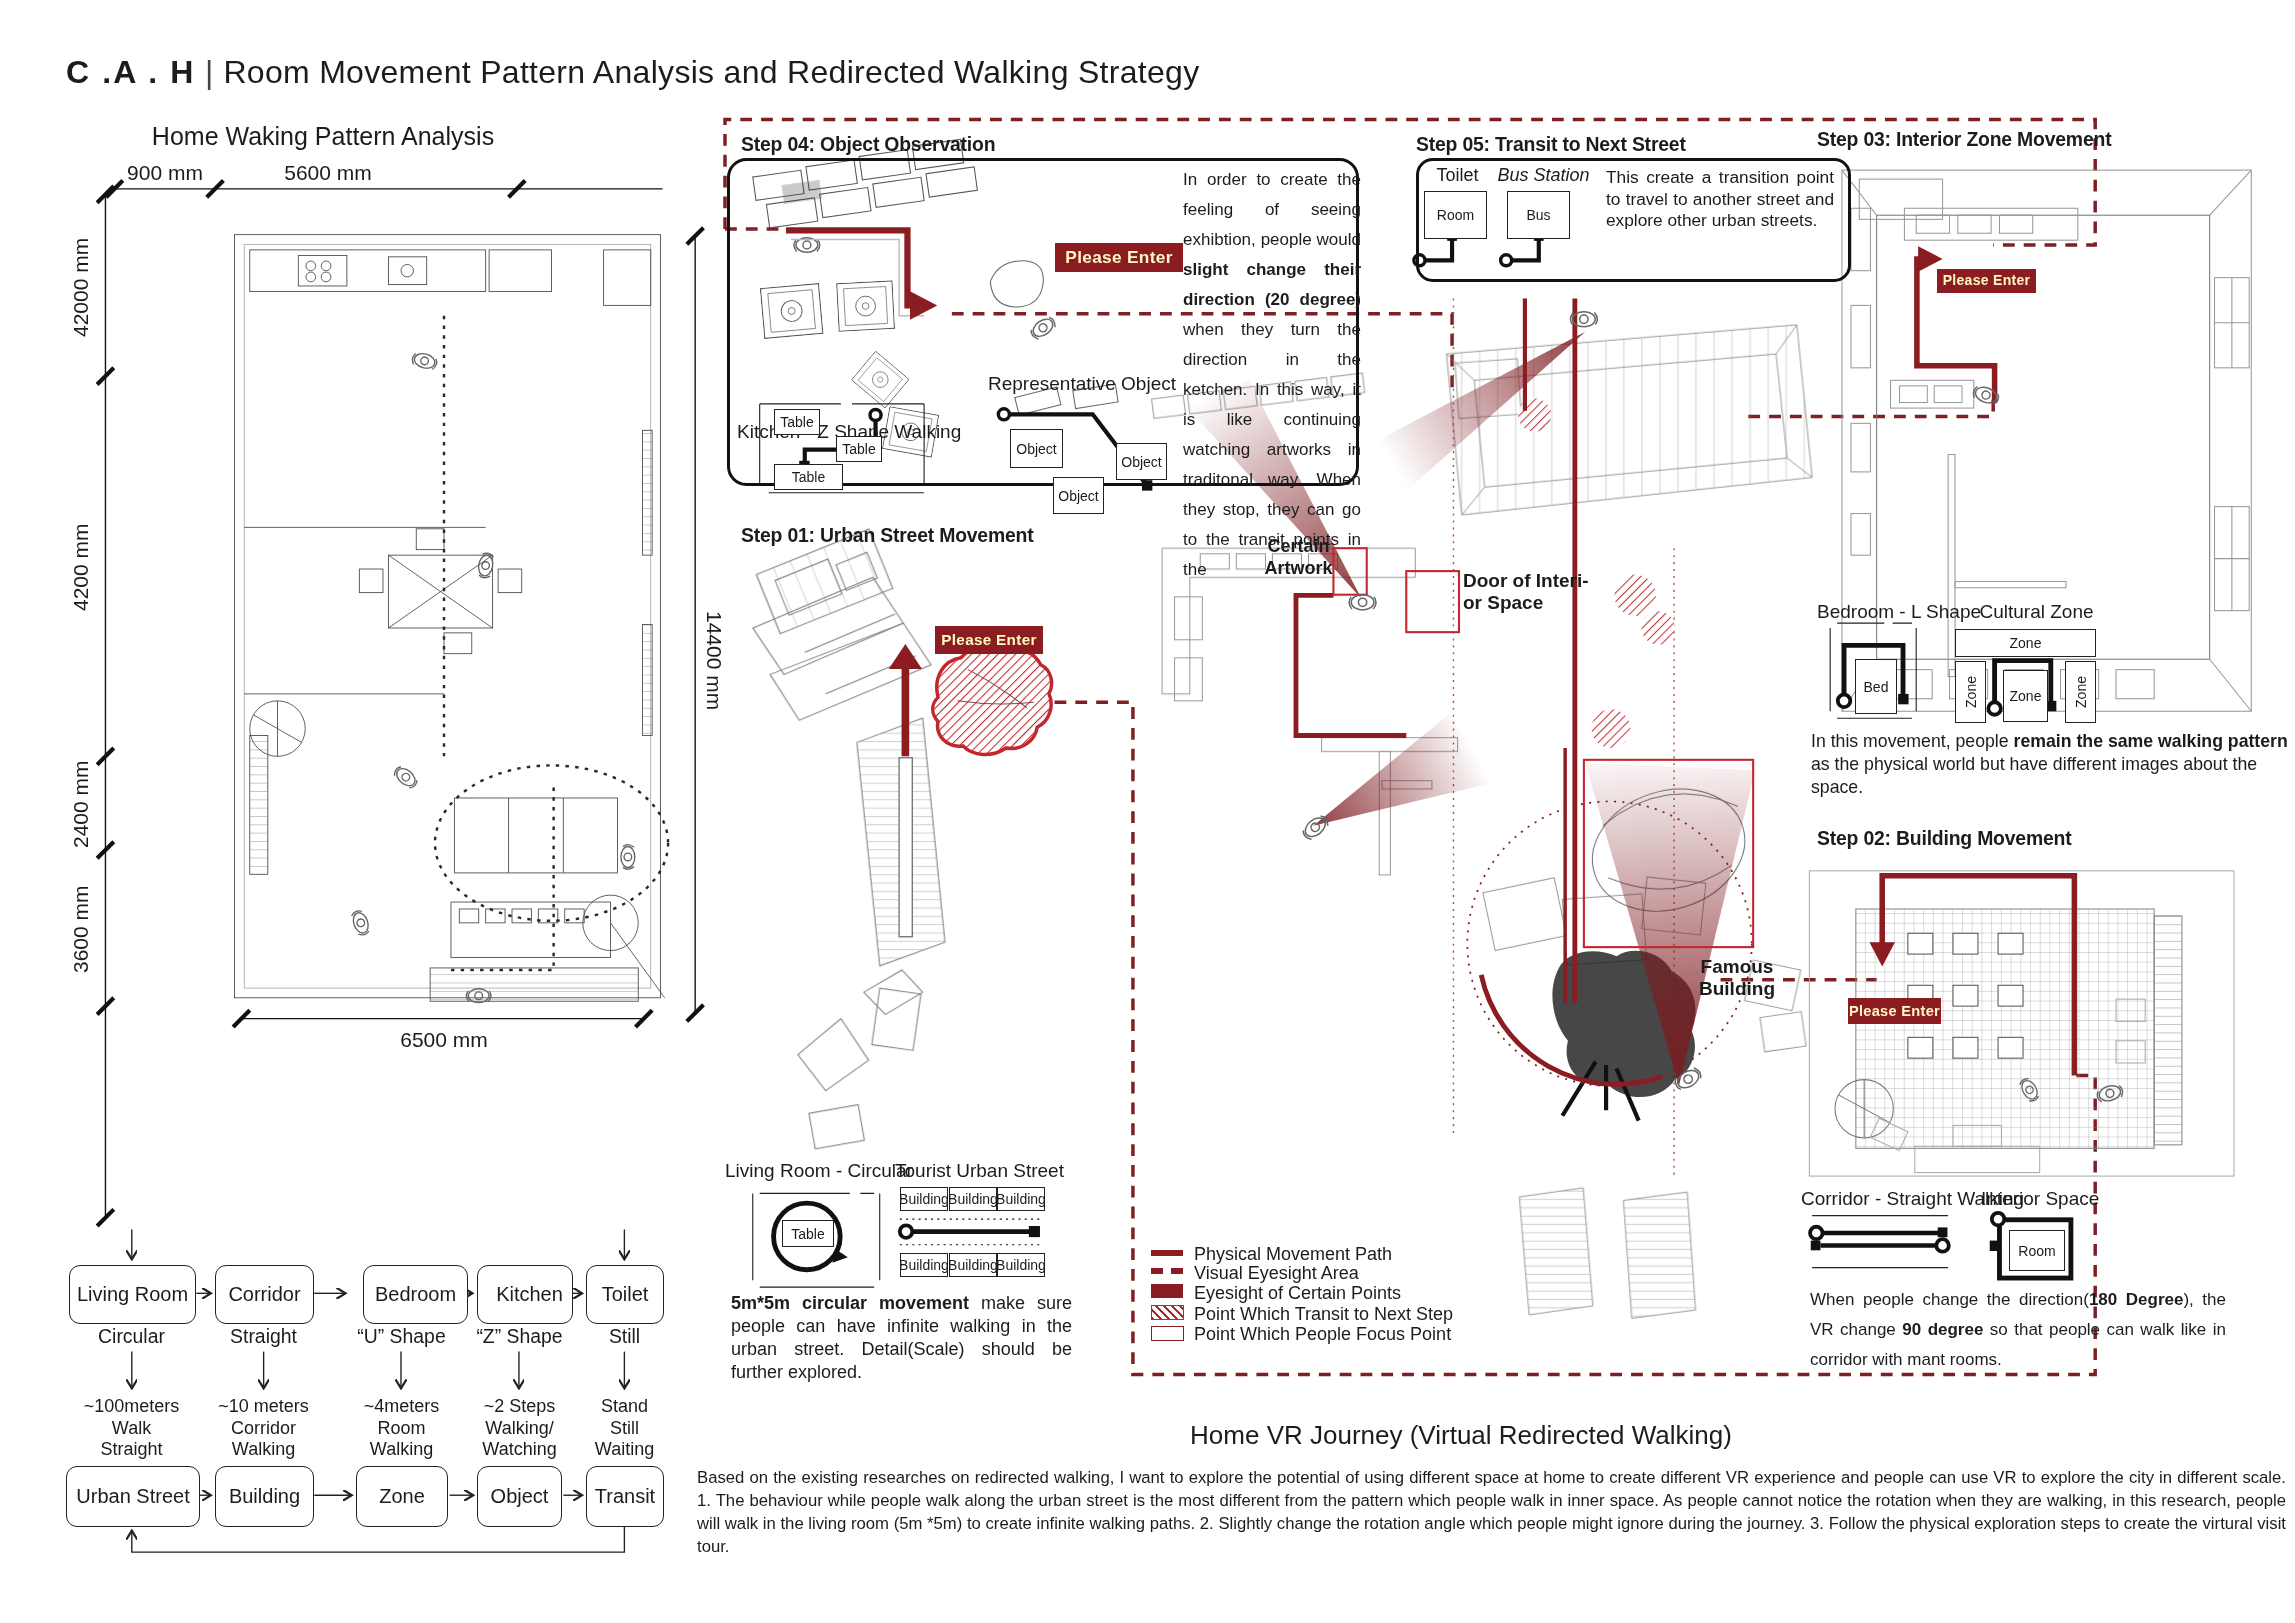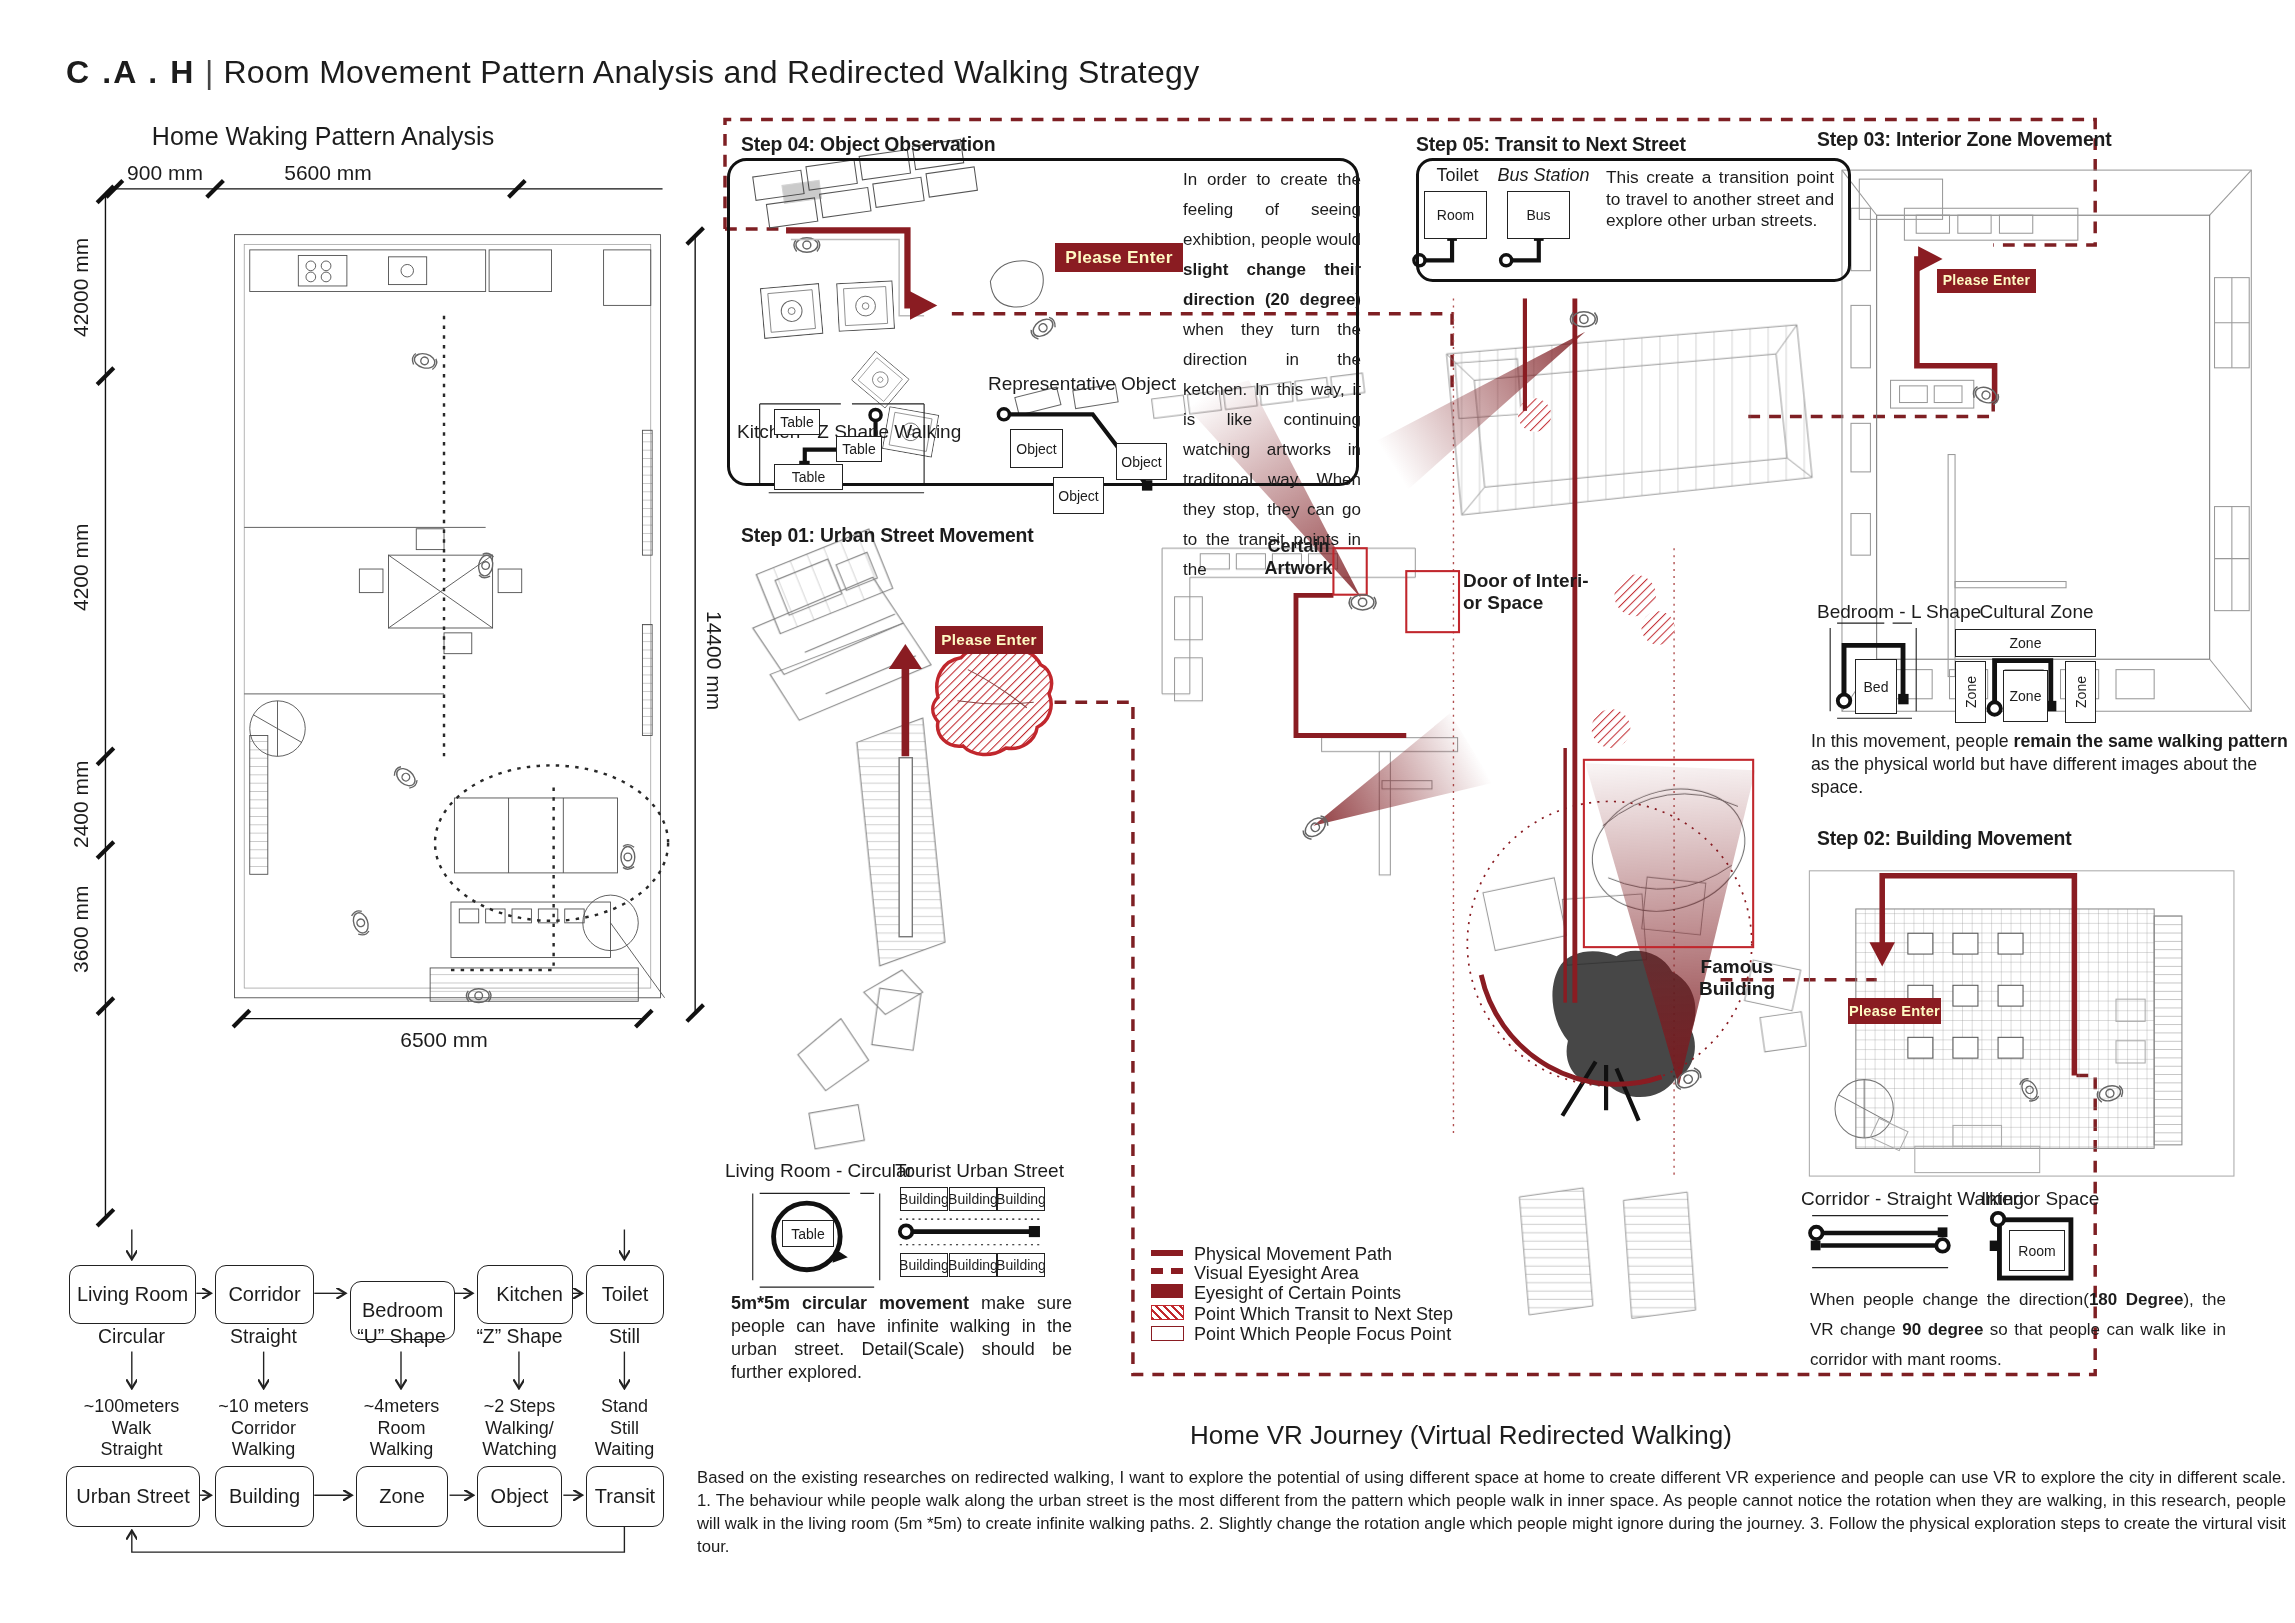--- a/index.html
+++ b/index.html
@@ -449,21 +449,21 @@
 <div class="abs dim vdim" style="left:69px;top:973px;">3600 mm</div>
 <div class="abs dim vdim2" style="left:726px;top:611px;">14400 mm</div>
 <div class="abs dim" style="left:333px;top:1028px;width:222px;text-align:center;">6500 mm</div>
 
 <div class="abs fc-box" style="left:69px;top:1265px;width:125px;height:57px;">
       <span>Living Room</span>
     </div>
 <div class="abs fc-box" style="left:215px;top:1265px;width:97px;height:57px;">
       <span>Corridor</span>
     </div>
-<div class="abs fc-box" style="left:350px;top:1265px;width:103px;height:57px;margin-top:16px;">
+<div class="abs fc-box" style="left:363px;top:1265px;width:103px;height:57px;">
       <span>Bedroom</span>
     </div>
 <div class="abs fc-box" style="left:477px;top:1265px;width:85px;height:57px;padding-left:9px;">
       <span>Kitchen</span>
     </div>
 <div class="abs fc-box" style="left:586px;top:1265px;width:76px;height:57px;">
       <span>Toilet</span>
     </div>
 <div class="abs fc-sub" style="left:76px;top:1325px;width:111px;">Circular</div>
 <div class="abs fc-sub" style="left:208px;top:1325px;width:111px;">Straight</div>

